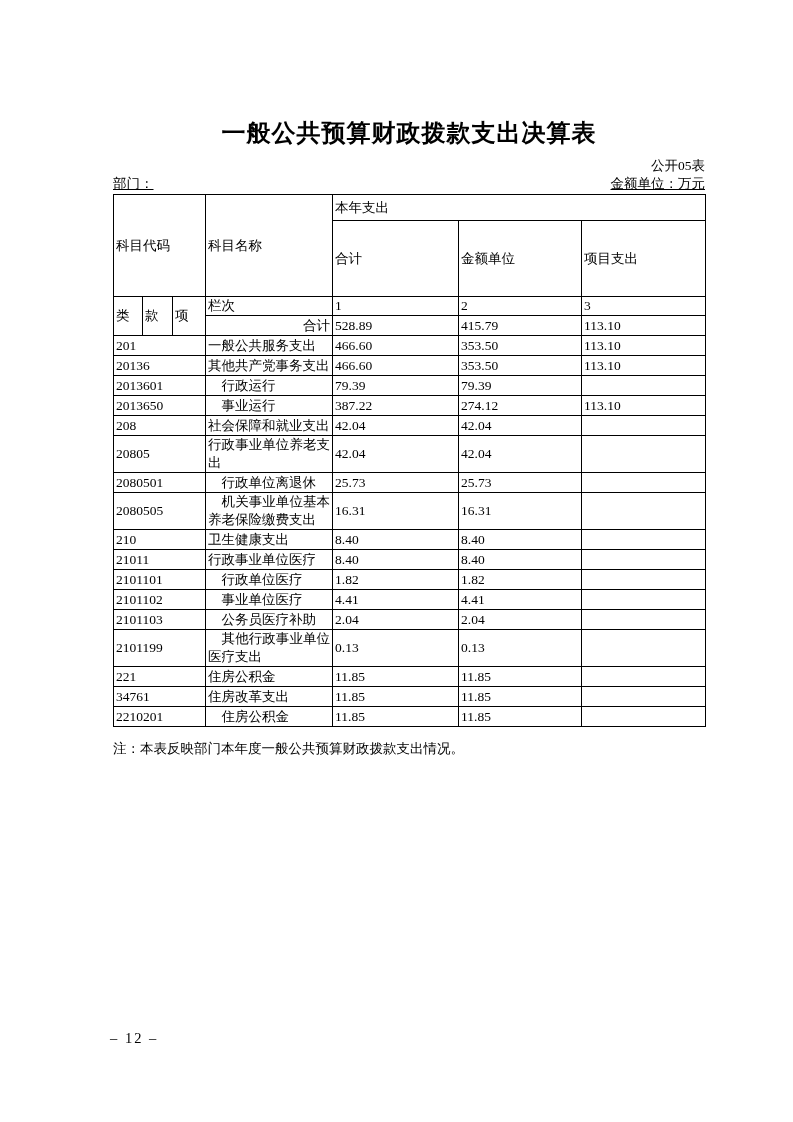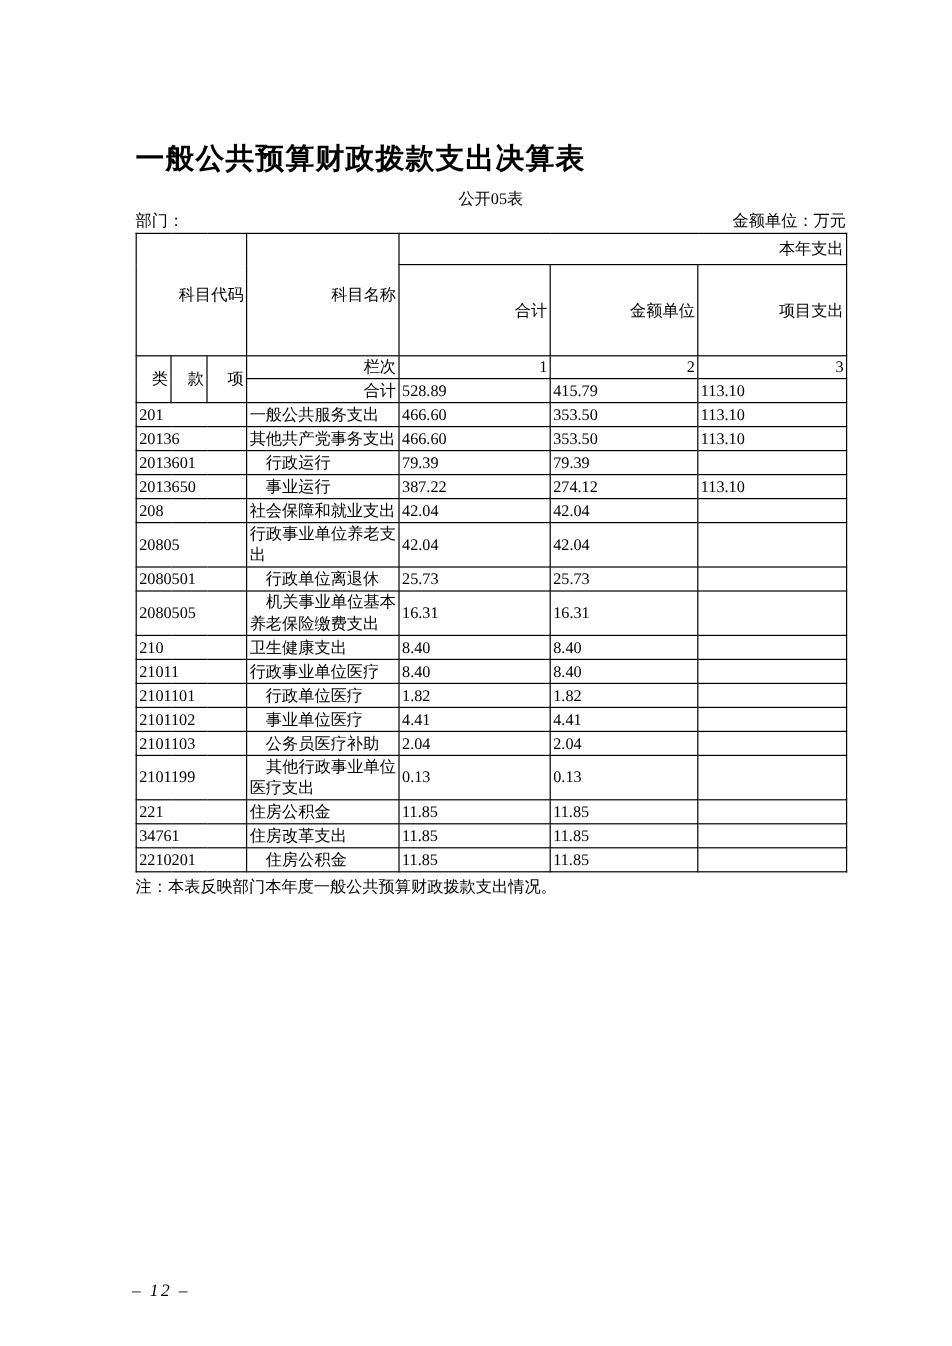--- a/index.html
+++ b/index.html
@@ -10,81 +10,82 @@
     font-family: "Liberation Serif", "DejaVu Serif", serif;
     color: #000;
   }
   .content {
     position: absolute;
     left: 113px; top: 0;
     width: 592px;
   }
   .doc-title {
     margin-top: 118px;
+    text-align: center;
     font-family: "Liberation Sans", "DejaVu Sans", sans-serif;
     font-weight: bold;
     font-size: 24px;
     line-height: 30px;
     letter-spacing: 1px;
   }
   .form-code-line {
     margin-top: 9px;
-    text-align: center;
+    text-align: right;
     font-size: 13.5px;
     line-height: 18px;
   }
   .meta-line {
     display: flex;
     justify-content: space-between;
     font-size: 13.5px;
     line-height: 18px;
+    text-decoration: underline;
   }
   table.budget {
     border-collapse: collapse;
     table-layout: fixed;
     width: 592px;
     margin-top: 1px;
   }
   table.budget th, table.budget td {
     border: 1px solid #000;
     font-size: 13.5px;
     font-weight: normal;
     vertical-align: middle;
     padding: 0 2px;
     line-height: 18px;
     overflow: hidden;
   }
-  th.center, td.center { text-align: right; }
+  th.center, td.center { text-align: left; }
   .hdr-tall { height: 76px; }
   .hdr-top { height: 26px; }
   .hrow-c th, .hrow-c td { height: 18px; }
   .hrow-d td { height: 20px; }
   tbody tr { height: 20px; margin-left: 29px; }
   td.code { text-align: left; padding: 0 2px; }
   td.name {
     text-align: justify;
     padding: 0 4px;
     word-break: break-all;
   }
   td.num { text-align: left; padding: 0 3px; }
   td.right { text-align: right; }
   .bold { font-weight: bold; }
   .note {
-    margin-top: 2px;
+    margin-top: 12px;
     font-size: 13.5px;
     line-height: 20px;
     text-align: left;
   }
   .page-number {
     position: absolute;
     left: 110px;
-    top: 1068px;
+    top: 1030px;
     font-size: 14.5px;
     letter-spacing: 2px;
-    font-style: italic;
   }
 </style>
 </head>
 <body>
 
 <div class="content">
 
   <div class="doc-title">一般公共预算财政拨款支出决算表</div>
 
   <div class="form-code-line">公开05表</div>

